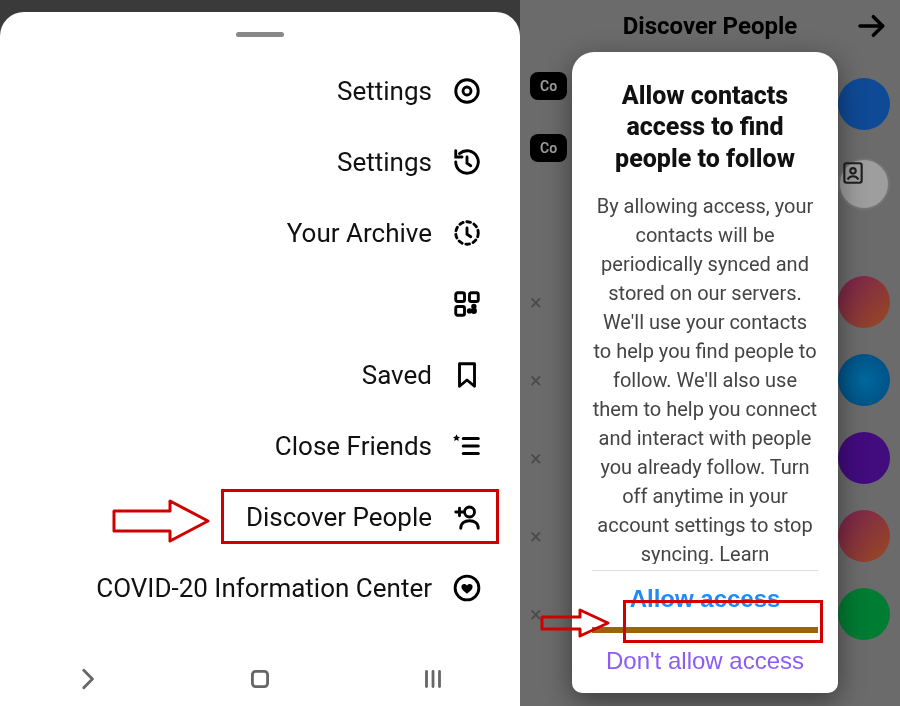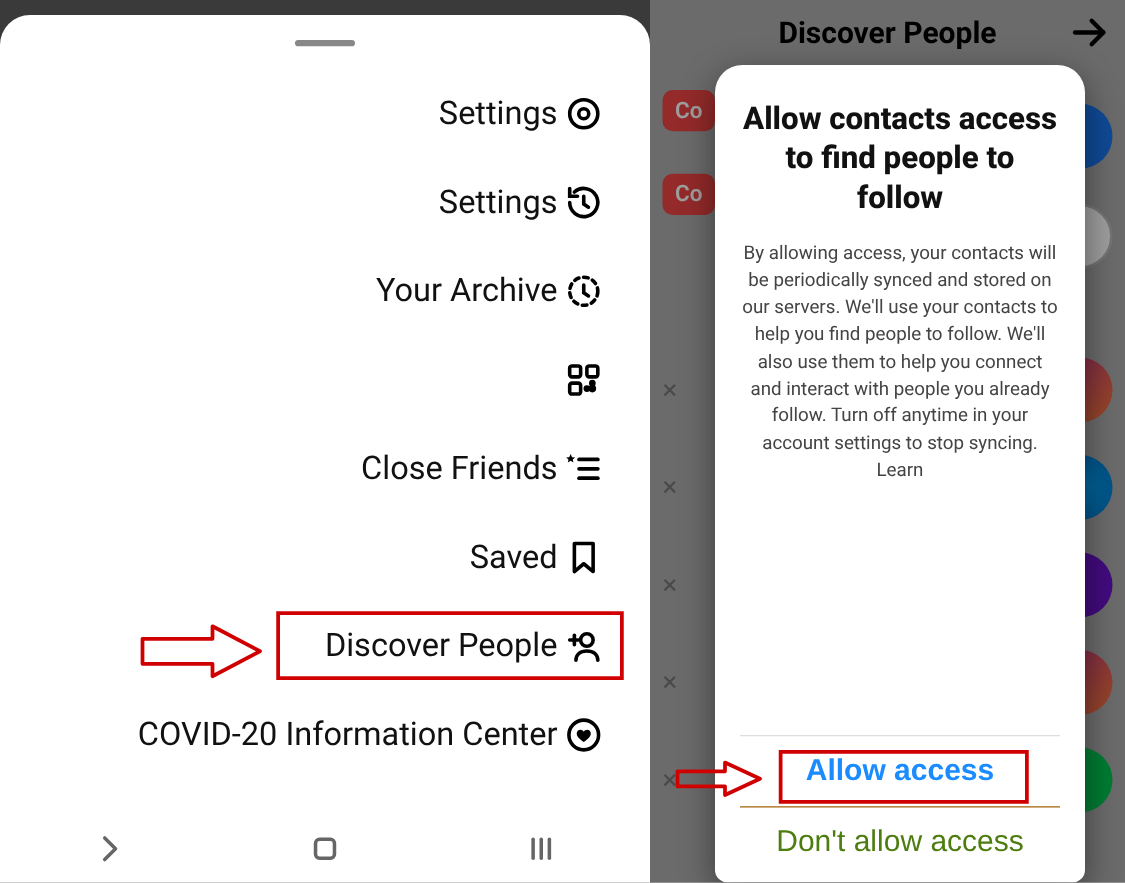--- a/index.html
+++ b/index.html
@@ -27,21 +27,21 @@
     height: 5px;
     background: #888;
     border-radius: 3px;
     margin: 20px auto 18px;
   }
   .menu-list { padding: 0 36px 0 0; }
   .menu-item {
     display: flex;
     align-items: center;
     justify-content: flex-end;
-    gap: 4px;
+    gap: 18px;
     height: 71px;
     font-size: 26px;
     color: #111;
     position: relative;
   }
   .menu-item .label { text-align: right; }
   .menu-item .icon-slot {
     width: 34px;
     height: 34px;
     display: flex;
@@ -102,25 +102,25 @@
   }
 
   .bg-rows {
     position: absolute;
     top: 60px; left: 0; right: 0; bottom: 0;
     padding: 12px 10px;
     filter: brightness(0.62);
   }
   .connect-pill {
     display: inline-block;
-    background: #ef4444;
+    background: #000000;
     color: #fff;
     border-radius: 8px;
     padding: 6px 10px;
-    font-size: 18px;
+    font-size: 14px;
     font-weight: 600;
     margin-bottom: 34px;
   }
   .bubble-row {
     display:flex;
     justify-content: space-between;
     align-items:center;
     margin: 26px 0;
   }
   .bubble-row .x { color:#777; font-size:22px; }
@@ -131,38 +131,38 @@
   .bubble.b2 { background:#1877f2; }
   .bubble.b3 { background:#fff; border:2px solid #bbb; display:flex;align-items:center;justify-content:center;}
   .bubble.b4 { background: radial-gradient(circle,#0af,#07c);}
   .bubble.b5 { background:#6a11cb;}
   .bubble.b6 { background:#00c853;}
 
   .modal {
     position: absolute;
     top: 52px;
     left: 52px;
-    width: 296px;
-    bottom: 0px;
+    width: 266px;
+    bottom: 13px;
     background: #fff;
     border-radius: 22px 22px 10px 10px;
     box-shadow: 0 8px 28px rgba(0,0,0,.45);
     padding: 28px 20px 4px;
     display: flex;
     flex-direction: column;
   }
   .modal-title {
     font-size: 25px;
     font-weight: 800;
     text-align: center;
     line-height: 1.25;
     margin-bottom: 18px;
   }
   .modal-body {
-    font-size: 15px;
+    font-size: 20px;
     color: #444;
     text-align: center;
     line-height: 1.45;
     flex: 1;
     overflow: hidden;
   }
   .modal-actions {
     border-top: 1px solid #ddd;
     margin-top: 6px;
   }
@@ -174,23 +174,23 @@
     font-size: 24px;
     background: none;
     border: none;
     cursor: pointer;
   }
   .modal-btn.primary {
     color: #1a8cff;
     font-weight: 800;
   }
   .modal-btn.secondary {
-    color: #4d7c0f;
+    color: #8b5cf6;
     font-weight: 500;
-    border-top: 1px solid #a16207;
+    border-top: 6px solid #a16207;
   }
 </style>
 </head>
 <body>
 
 <div class="left-panel">
   <div class="drag-handle"></div>
 
   <div class="menu-list">
 
@@ -232,36 +232,36 @@
             <rect x="14" y="3" width="7" height="7" rx="1.5"></rect>
             <rect x="3" y="14" width="7" height="7" rx="1.5"></rect>
             <circle cx="17.5" cy="17.5" r="1.3" fill="#000"></circle>
             <circle cx="17.5" cy="14" r="1" fill="#000"></circle>
             <circle cx="14" cy="17.5" r="1" fill="#000"></circle>
           </svg>
       </span>
     </div>
 
     <div class="menu-item">
+      <span class="label">Saved</span>
+      <span class="icon-slot">
+        <svg viewBox="0 0 24 24" fill="none" stroke="#000" stroke-width="2.3" stroke-linejoin="round">
+            <path d="M6 3h12v18l-6-5-6 5z"></path>
+          </svg>
+      </span>
+    </div>
+
+    <div class="menu-item">
       <span class="label">Close Friends</span>
       <span class="icon-slot">
         <svg viewBox="0 0 24 24" fill="none" stroke="#000" stroke-width="2.4" stroke-linecap="round">
             <path d="M9 6h12"></path>
             <path d="M9 12h12"></path>
             <path d="M9 18h12"></path>
             <polygon points="4,4 5,6.2 7.2,6.4 5.5,7.8 6,10 4,8.8 2,10 2.5,7.8 0.8,6.4 3,6.2" fill="#000" stroke="none" transform="translate(0 -1) scale(0.9)"></polygon>
-          </svg>
-      </span>
-    </div>
-
-    <div class="menu-item">
-      <span class="label">Saved</span>
-      <span class="icon-slot">
-        <svg viewBox="0 0 24 24" fill="none" stroke="#000" stroke-width="2.3" stroke-linejoin="round">
-            <path d="M6 3h12v18l-6-5-6 5z"></path>
           </svg>
       </span>
     </div>
 
     <div class="menu-item">
       <span class="label">Discover People</span>
       <span class="icon-slot">
         <svg viewBox="0 0 24 24" fill="none" stroke="#000" stroke-width="2.3" stroke-linecap="round">
             <circle cx="14" cy="8" r="4"></circle>
             <path d="M7 21c0-4 3-6 7-6s7 2 7 6"></path>

